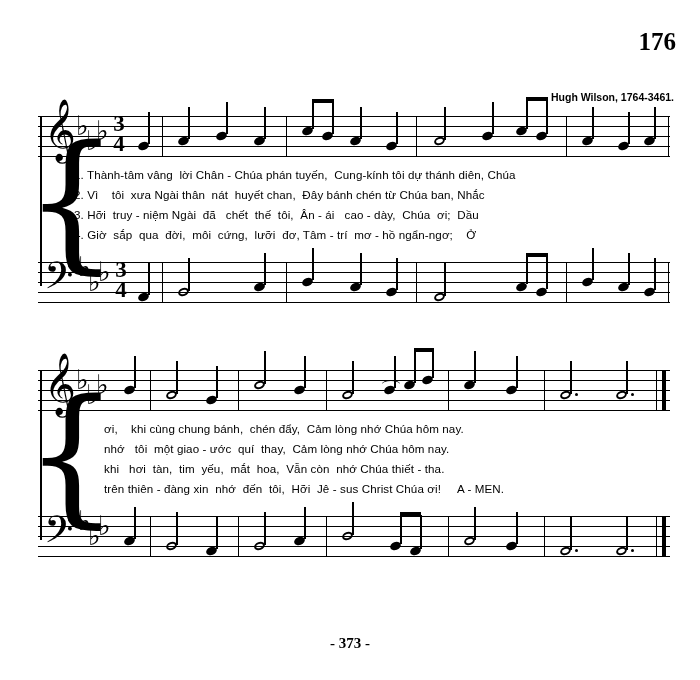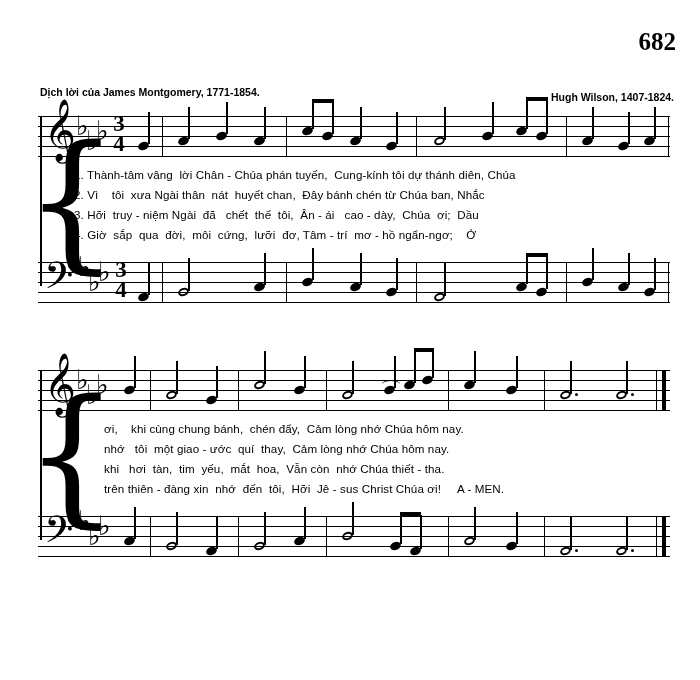--- a/index.html
+++ b/index.html
@@ -203,23 +203,22 @@
     font-size: 11.6px;
     white-space: pre;
     letter-spacing: 0.1px;
   }
 </style>
 </head>
 <body>
 
 <div class="page">
 
-  <div class="hymn-number">682</div>
-  <div class="credit-left">Dịch lời của James Montgomery,  1771-1854.</div>
-  <div class="credit-right">Hugh Wilson, 1407-1824.</div>
+  <div class="hymn-number">176</div>
+  <div class="credit-right">Hugh Wilson, 1764-3461.</div>
 
   <div class="system" style="top:116px;">
 
     <div class="brace" style="left:-14px; top:85px;">{</div>
     <div class="sysbar" style="left:2px; top:0px; height:170px;"></div>
 
     <div class="staff" style="top:0px;">
       <div class="line"></div>
       <div class="line"></div>
       <div class="line"></div>
@@ -558,13 +557,14 @@
       <div class="note" style="left:578px;">
         <div class="head open" style="left:0; top:31px;"></div>
         <div class="stem" style="left:10px; top:1px; height:33px;"></div>
         <div class="dot" style="left:15px; top:33px;"></div>
       </div>
       <div class="endbar-thin" style="left:618px;"></div>
       <div class="endbar-thick" style="left:624px;"></div>
     </div>
   </div>
 
+  <div class="page-footer">- 373 -</div>
 </div>
 
 </body></html>

